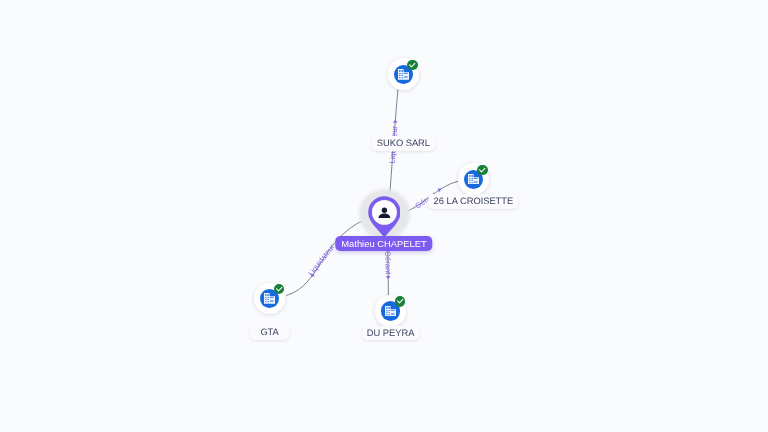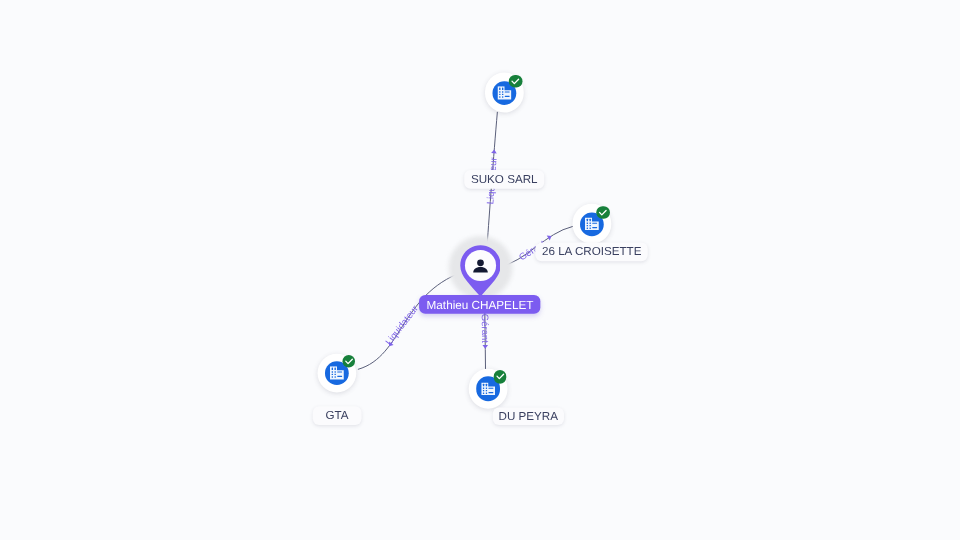--- a/index.html
+++ b/index.html
@@ -159,16 +159,16 @@
      <rect x="58" y="42" width="39" height="9" rx="3"></rect>
      <rect x="58" y="76" width="39" height="10" rx="3"></rect>
    </g>
   </svg>
         </div>
     <div class="badge" style="left:4.1px;top:-14.6px;width:10.1px;height:10.1px;">
       <svg style="display:block" width="10.1" height="10.1" viewBox="0 0 12 12">
         <path d="M3.1 5.85 L5.3 8.2 L9.35 4.0" fill="none" stroke="#fff" stroke-width="1.25" stroke-linecap="round" stroke-linejoin="round"></path>
       </svg>
     </div>
-    <div class="nlabel" style="top:15.100000000000001px;margin-left:32px;">DU PEYRA</div>
+    <div class="nlabel" style="top:15.100000000000001px;">DU PEYRA</div>
       </div>
     </div>
 </div>
 
 </body></html>

